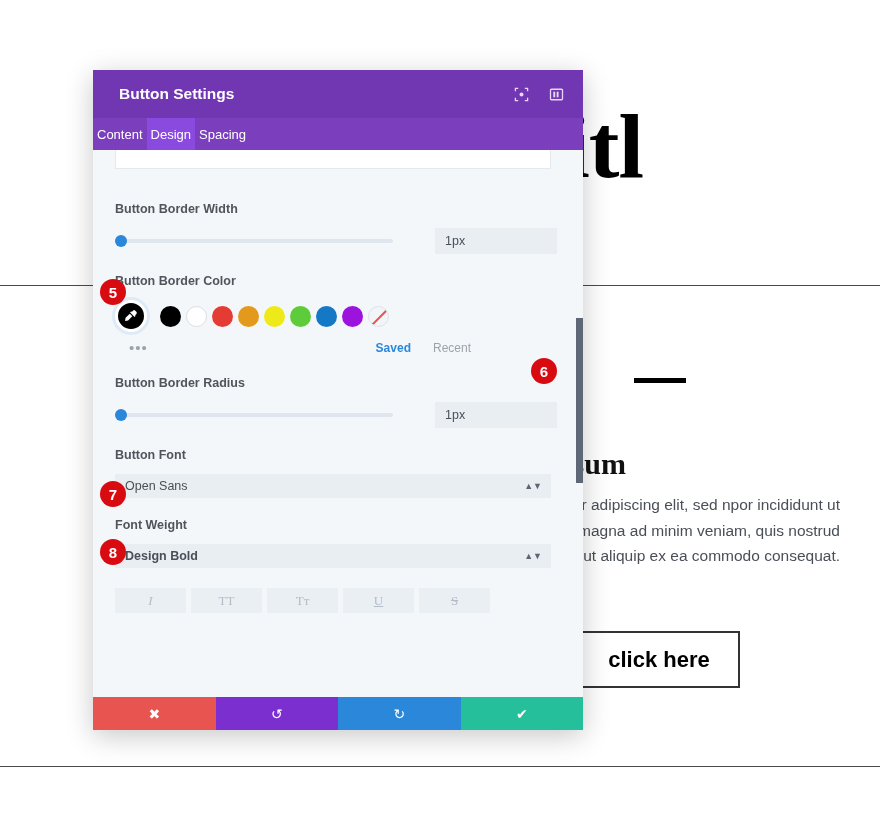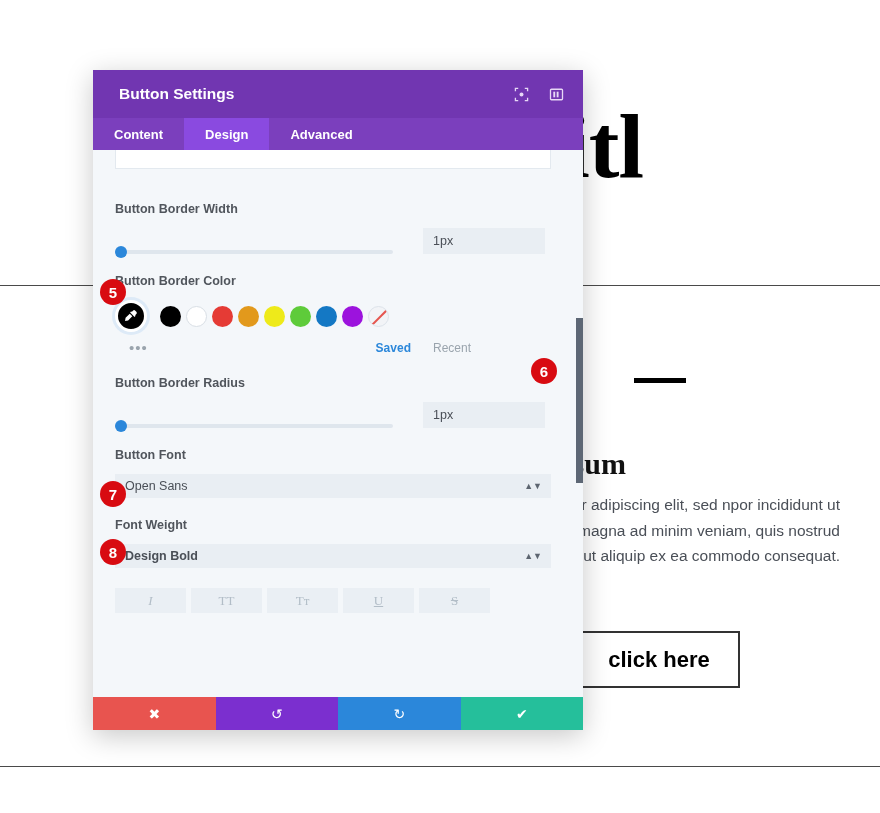--- a/index.html
+++ b/index.html
@@ -149,25 +149,25 @@
   }
 
   .modal-tabs {
     height: 32px;
     background: #7b3fbd;
     display: flex;
     align-items: stretch;
     flex: 0 0 auto;
   }
   .tab {
-    padding: 0 21px;
+    padding: 0 4px;
     display: flex;
     align-items: center;
     font-size: 13px;
-    font-weight: 700;
+    font-weight: 400;
     color: #ffffff;
     cursor: pointer;
   }
   .tab.active { background: #8a4ae0; }
 
   .modal-body {
     position: relative;
     flex: 1 1 auto;
     background: #f4f7fa;
     padding: 0 22px;
@@ -187,22 +187,22 @@
 
   .field-label {
     font-size: 12.5px;
     font-weight: 700;
     color: #50555c;
     margin-bottom: 12px;
   }
 
   .range-row {
     display: flex;
-    align-items: flex-end;
-    gap: 0;
+    align-items: center;
+    gap: 12px;
   }
   .range-track {
     position: relative;
     width: 278px;
     height: 4px;
     background: #dfe6ed;
     border-radius: 2px;
     margin-right: 30px;
     cursor: pointer;
   }
@@ -420,21 +420,21 @@
             <rect x="4.6" y="5" width="2" height="6" fill="currentColor" stroke="none"></rect>
             <rect x="8.2" y="5" width="2" height="6" fill="currentColor" stroke="none"></rect>
           </svg>
         </div>
       </div>
     </div>
 
     <div class="modal-tabs">
       <div class="tab">Content</div>
       <div class="tab active">Design</div>
-      <div class="tab">Advanced</div>
+      <div class="tab">Spacing</div>
     </div>
 
     <div class="modal-body">
 
       <div class="clipped-input"></div>
 
       <div class="group first">
         <div class="field-label">Button Border Width</div>
         <div class="range-row">
           <div class="range-track">

